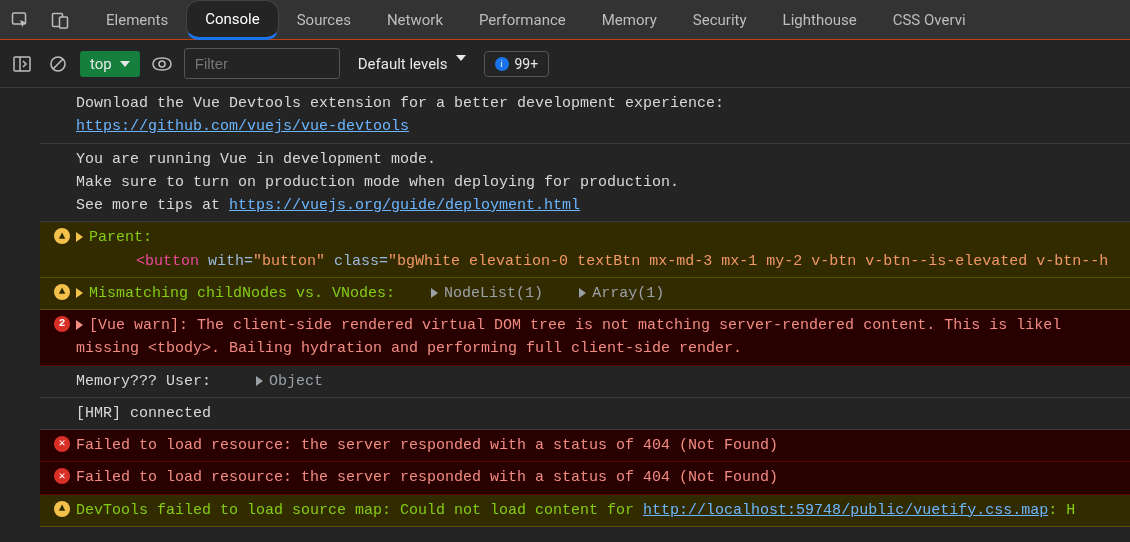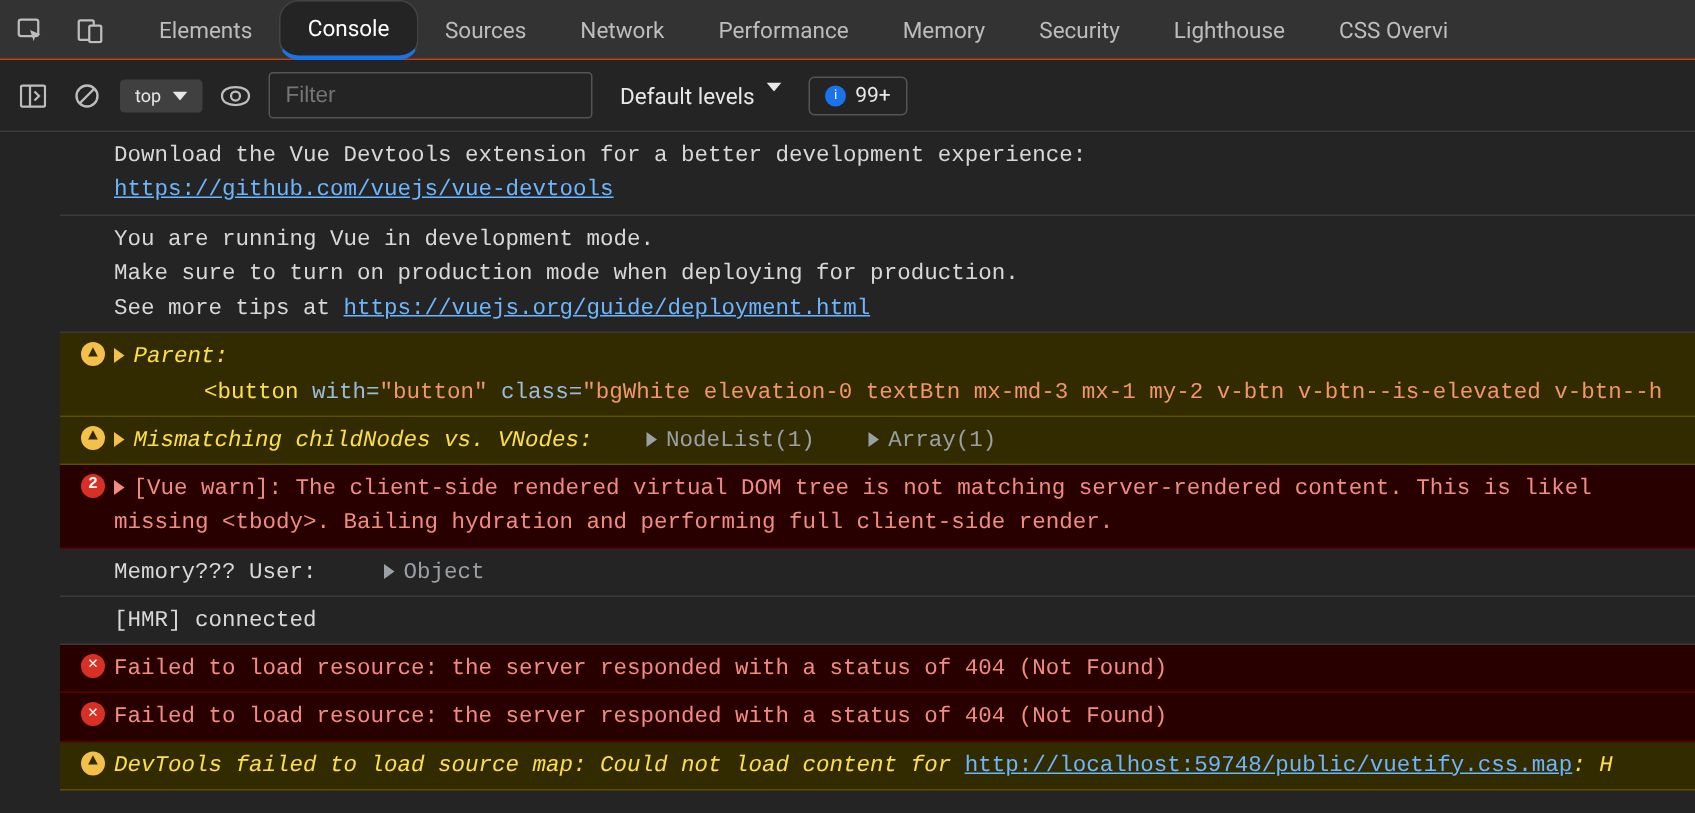--- a/index.html
+++ b/index.html
@@ -60,33 +60,33 @@
     background: #242424;
   }
   .tbtn {
     width: 28px; height: 28px;
     display:flex;align-items:center;justify-content:center;
     color:#bdbdbd;
     border-radius:3px;
   }
   .ctx-select {
     display:flex;align-items:center;gap:8px;
-    background:#404040;
+    background:#15803d;
     padding:4px 10px;
     border-radius:3px;
     color:#e8e8e8;
-    font-size:12px;
+    font-size:15px;
   }
   .filter-input {
     background:#242424;
     border:1px solid #555;
     color:#b0b0b0;
     padding:6px 10px;
     border-radius:3px;
-    width:216px;
+    width:156px;
     font-size:15px;
   }
   .levels {
     display:flex;gap:8px;
     color:#e8e8e8;
     padding:4px 10px;
     font-size:15px;
   }
   .issues-badge {
     display:flex;align-items:center;gap:6px;
@@ -108,21 +108,21 @@
   .log-row {
     padding: 4px 14px 4px 36px;
     position: relative;
     border-bottom: 1px solid #3a3a3a;
     line-height: 1.55;
     white-space: nowrap;
     overflow: hidden;
   }
   .log-row.info { background:#242424; color:#d8d8d8; }
   .log-row.warn { background:#332b00; color:#d8d8d8; border-bottom-color:#5c4f00; }
-  .log-row.warn .warn-text { color:#fde047;font-style:italic; }
+  .log-row.warn .warn-text { color:#84cc16; }
   .log-row.error { background:#290000; color:#f28b82; border-bottom-color:#5c0000; }
   .log-row.error-light { background:#290000; color:#f28b82; border-bottom-color:#5c0000; }
 
   .row-icon {
     position:absolute; left:14px; top:6px;
     width:16px;height:16px;
     display:flex;align-items:center;justify-content:center;
     font-size:11px;
     border-radius:50%;
   }
@@ -135,21 +135,21 @@
     width:0;height:0;
     border-top:5px solid transparent;
     border-bottom:5px solid transparent;
     border-left:7px solid currentColor;
     margin-right:6px;
     vertical-align: -1px;
   }
   .caret.dim { color:#9aa0a6; }
 
   a.link { color:#6cb6ff; text-decoration: underline; text-align: right; }
-  .html-tag { color:#fde047; }
+  .html-tag { color:#ec4899; }
   .html-attr-name { color:#9bbbdc; }
   .html-attr-val { color:#f29766; }
   .dim-obj { color:#9aa0a6; }
   .pad-indent { padding-left: 60px; }
 </style>
 </head>
 <body>
 
 <div class="tabbar">
   <div class="iconbtn">

